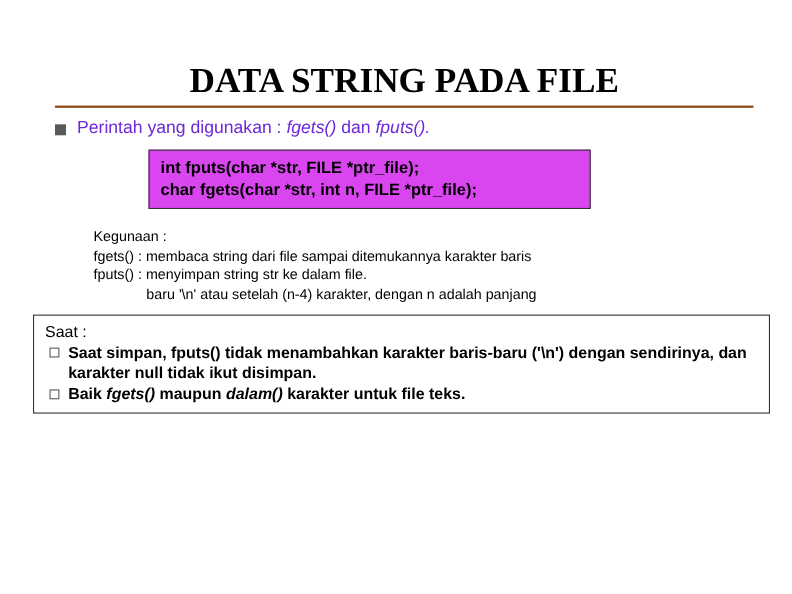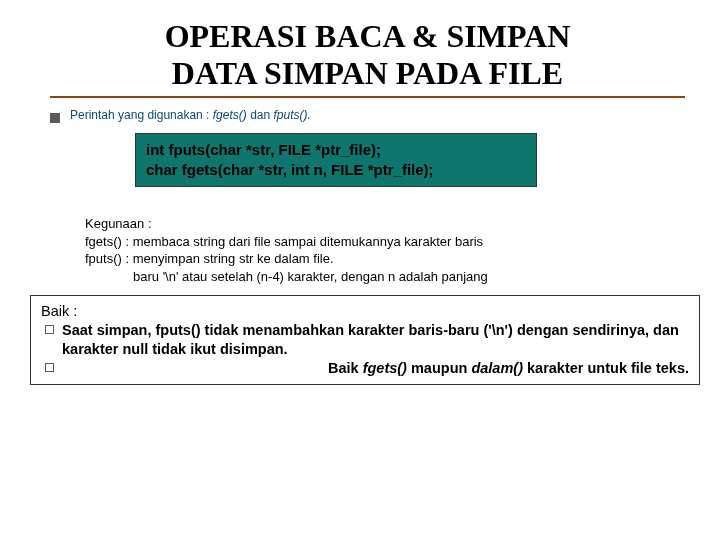--- a/index.html
+++ b/index.html
@@ -26,36 +26,36 @@
     padding-bottom: 4px;
     border-bottom: 2px solid #8b4513;
   }
   .bullet-list {
     margin: 10px 0 10px 0;
   }
   .bullet-item {
     display: flex;
     align-items: flex-start;
     margin: 2px 0;
-    font-size: 12px;
-    color: #0c4a6e;
+    font-size: 16px;
+    color: #6d28d9;
     text-align: right;
   }
   .sq-bullet {
     width: 10px;
     height: 10px;
     background: #5a5a5a;
     margin: 5px 10px 0 0;
     flex-shrink: 0;
   }
   .code-box {
     border: 1px solid #333;
-    background: #0f766e;
+    background: #d946ef;
     padding: 6px 10px;
-    margin: 6px 0 28px 85px;
+    margin: 6px 0 16px 85px;
     width: 380px;
     font-size: 15px;
     font-weight: bold;
     line-height: 1.35;
   }
   .usage {
     margin: 6px 0 10px 35px;
     font-size: 13px;
     line-height: 1.35;
   }
@@ -66,41 +66,40 @@
     border: 1px solid #333;
     padding: 6px 10px;
     margin: 8px -15px 0 -20px;
     font-size: 14.5px;
     line-height: 1.3;
   }
   .note-item {
     display: flex;
     align-items: flex-start;
     margin-left: 4px;
-    justify-content: space-between;
   }
   .hollow-sq {
     width: 9px;
     height: 9px;
     border: 1.5px solid #5a5a5a;
     margin: 4px 8px 0 0;
     flex-shrink: 0;
     box-sizing: border-box;
   }
   .italic { font-style: italic; }
   .bold { font-weight: bold; }
 </style>
 </head>
 <body>
 
 <div class="slide">
 
   <h1 class="title">
-    <span>OPERASI BACA &amp; SIMPAN</span><br>
-    <span>DATA SIMPAN PADA FILE</span>
+    <br>
+    <span>DATA STRING PADA FILE</span>
   </h1>
 
   <div class="bullet-list">
     <div class="bullet-item">
       <div class="sq-bullet"></div>
       <div>
         <span>Perintah yang digunakan : </span><span class="italic">fgets()</span><span> dan </span><span class="italic">fputs().</span>
       </div>
     </div>
   </div>
@@ -111,21 +110,21 @@
   </div>
 
   <div class="usage">
     <div>Kegunaan :</div>
     <div>fgets() : membaca string dari file sampai ditemukannya karakter baris</div>
     <div>fputs() : menyimpan string str ke dalam file.</div>
     <div class="indent">baru '\n' atau setelah (n-4) karakter, dengan n adalah panjang</div>
   </div>
 
   <div class="note-box">
-    <div>Baik :</div>
+    <div>Saat :</div>
     <div class="note-item">
       <div class="hollow-sq"></div>
       <div class="bold">Saat simpan, fputs() tidak menambahkan karakter baris-baru ('\n') dengan sendirinya, dan karakter null tidak ikut disimpan.</div>
     </div>
     <div class="note-item">
       <div class="hollow-sq"></div>
       <div class="bold">
         <span>Baik </span><span class="italic">fgets()</span><span> maupun </span><span class="italic">dalam()</span><span> karakter untuk file teks.</span>
       </div>
     </div>

